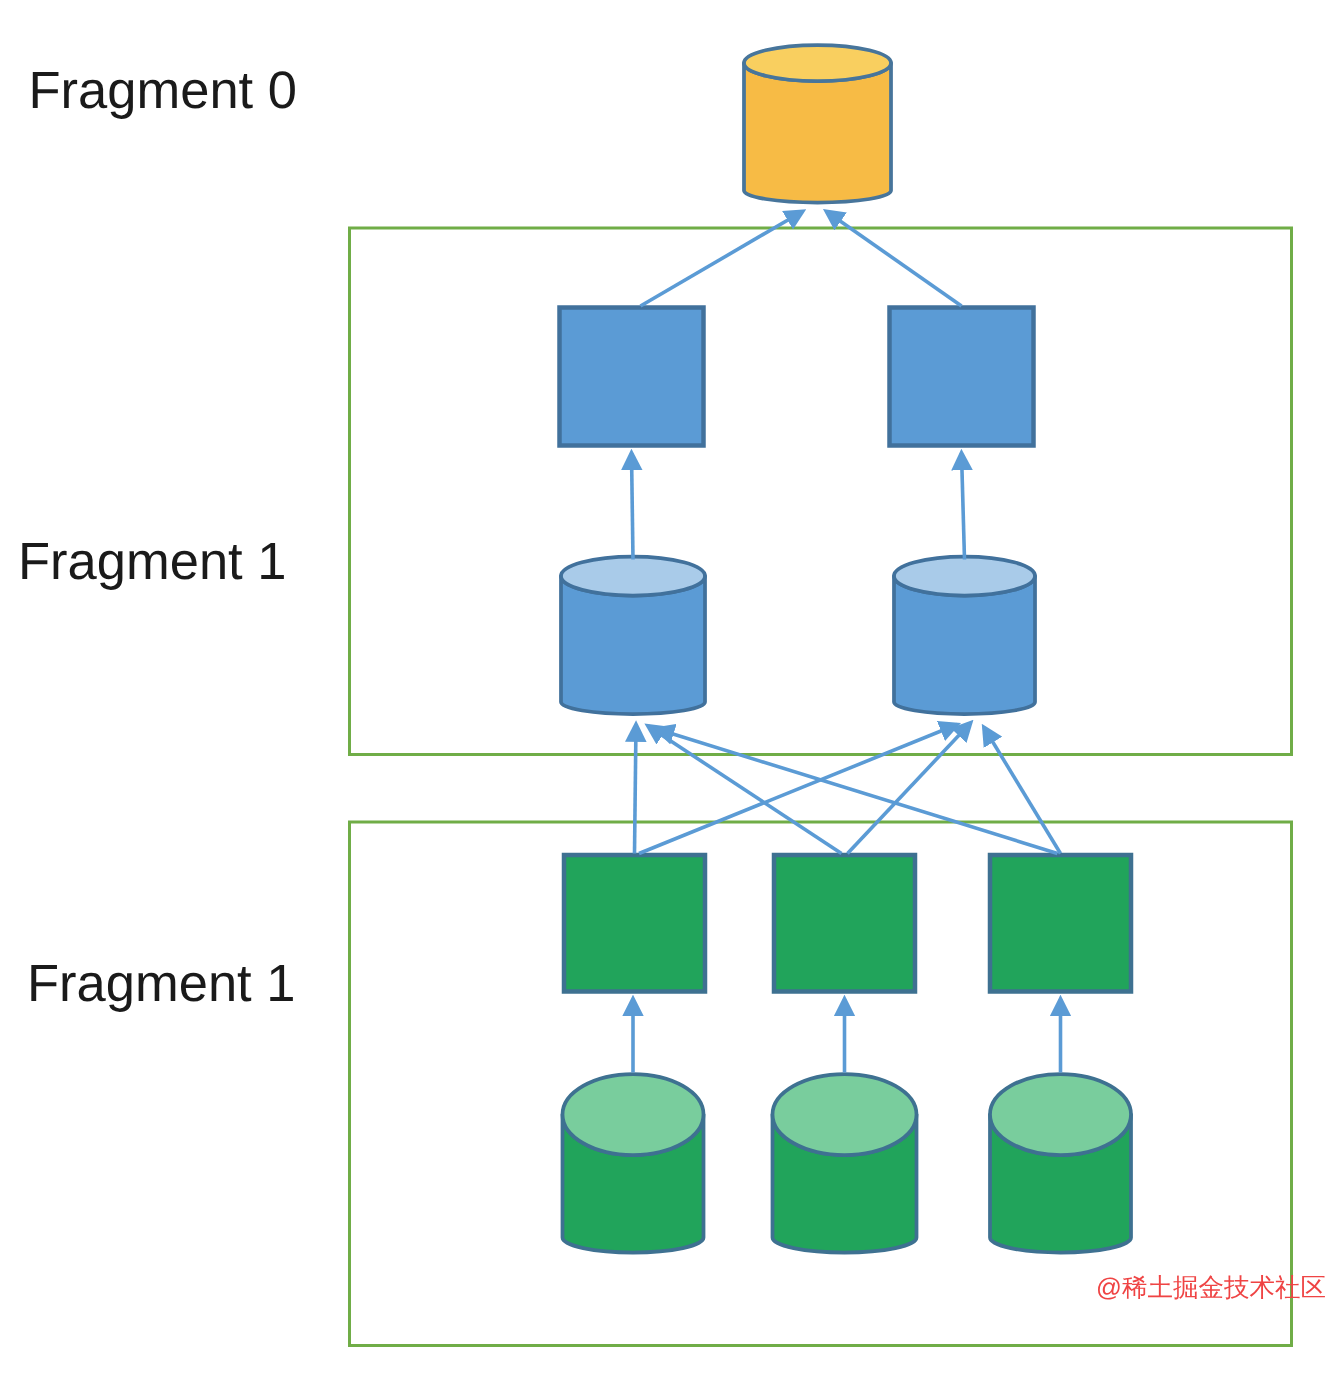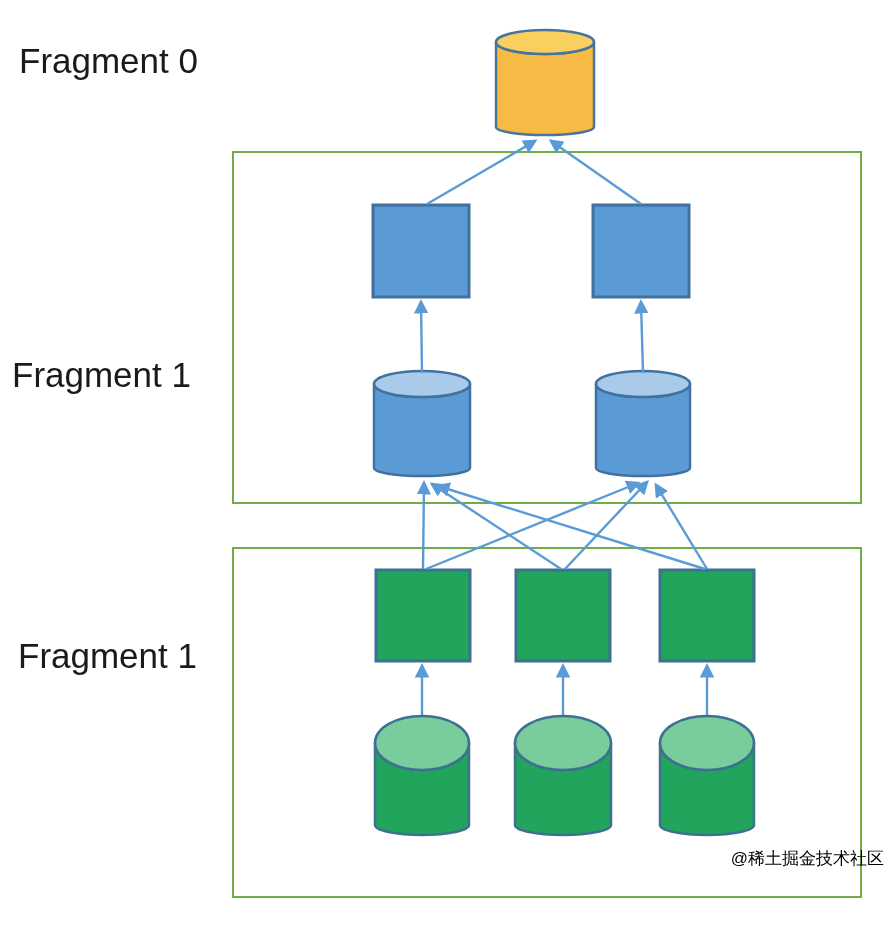--- a/index.html
+++ b/index.html
@@ -19,21 +19,21 @@
     color:#1a1a1a;
     white-space:nowrap;
   }
   .frag-label-0{left:19px;top:42px;}
   .frag-label-1{left:12px;top:356px;}
   .frag-label-2{left:18px;top:637px;}
   .watermark{
     position:absolute;
     right:2px;top:847px;
     font-size:17px;
-    color:#000000;
+    color:#ef4444;
     white-space:nowrap;
   }
 </style>
 </head>
 <body>
 
 <div class="stage">
 
   <svg class="diagram-svg" id="diagram" width="886" height="928" viewBox="0 0 886 928">
       <defs>

